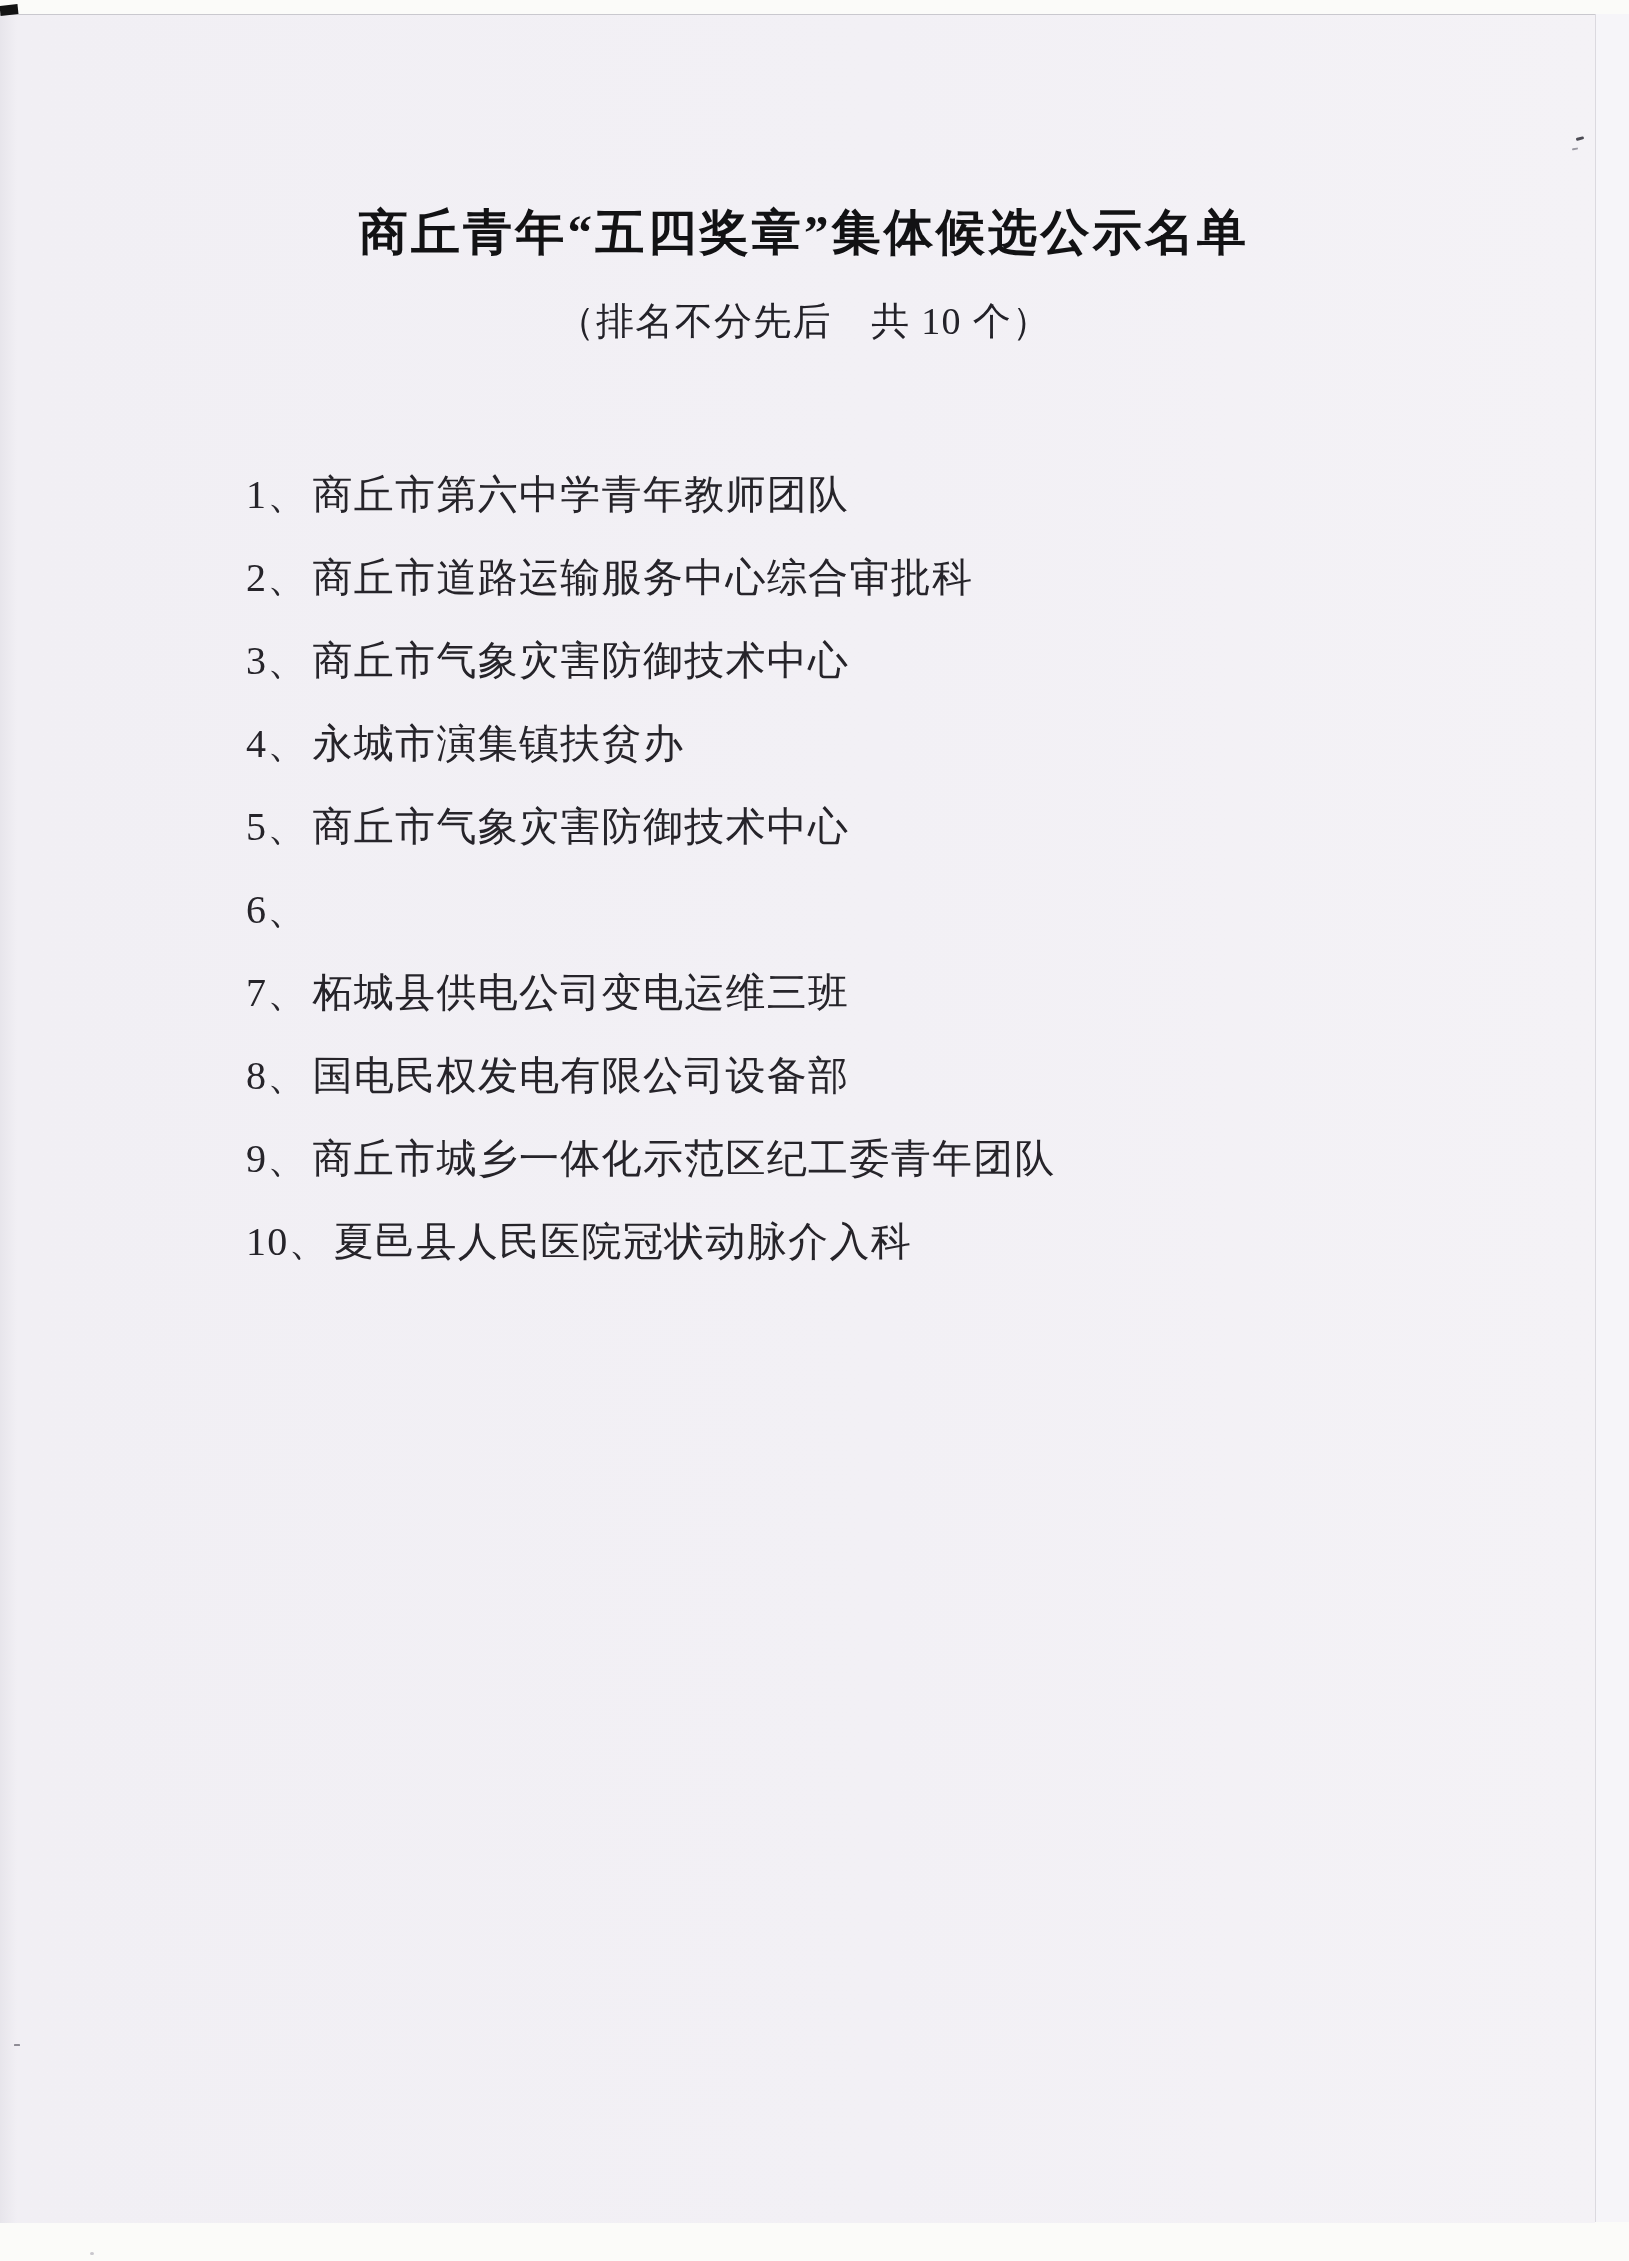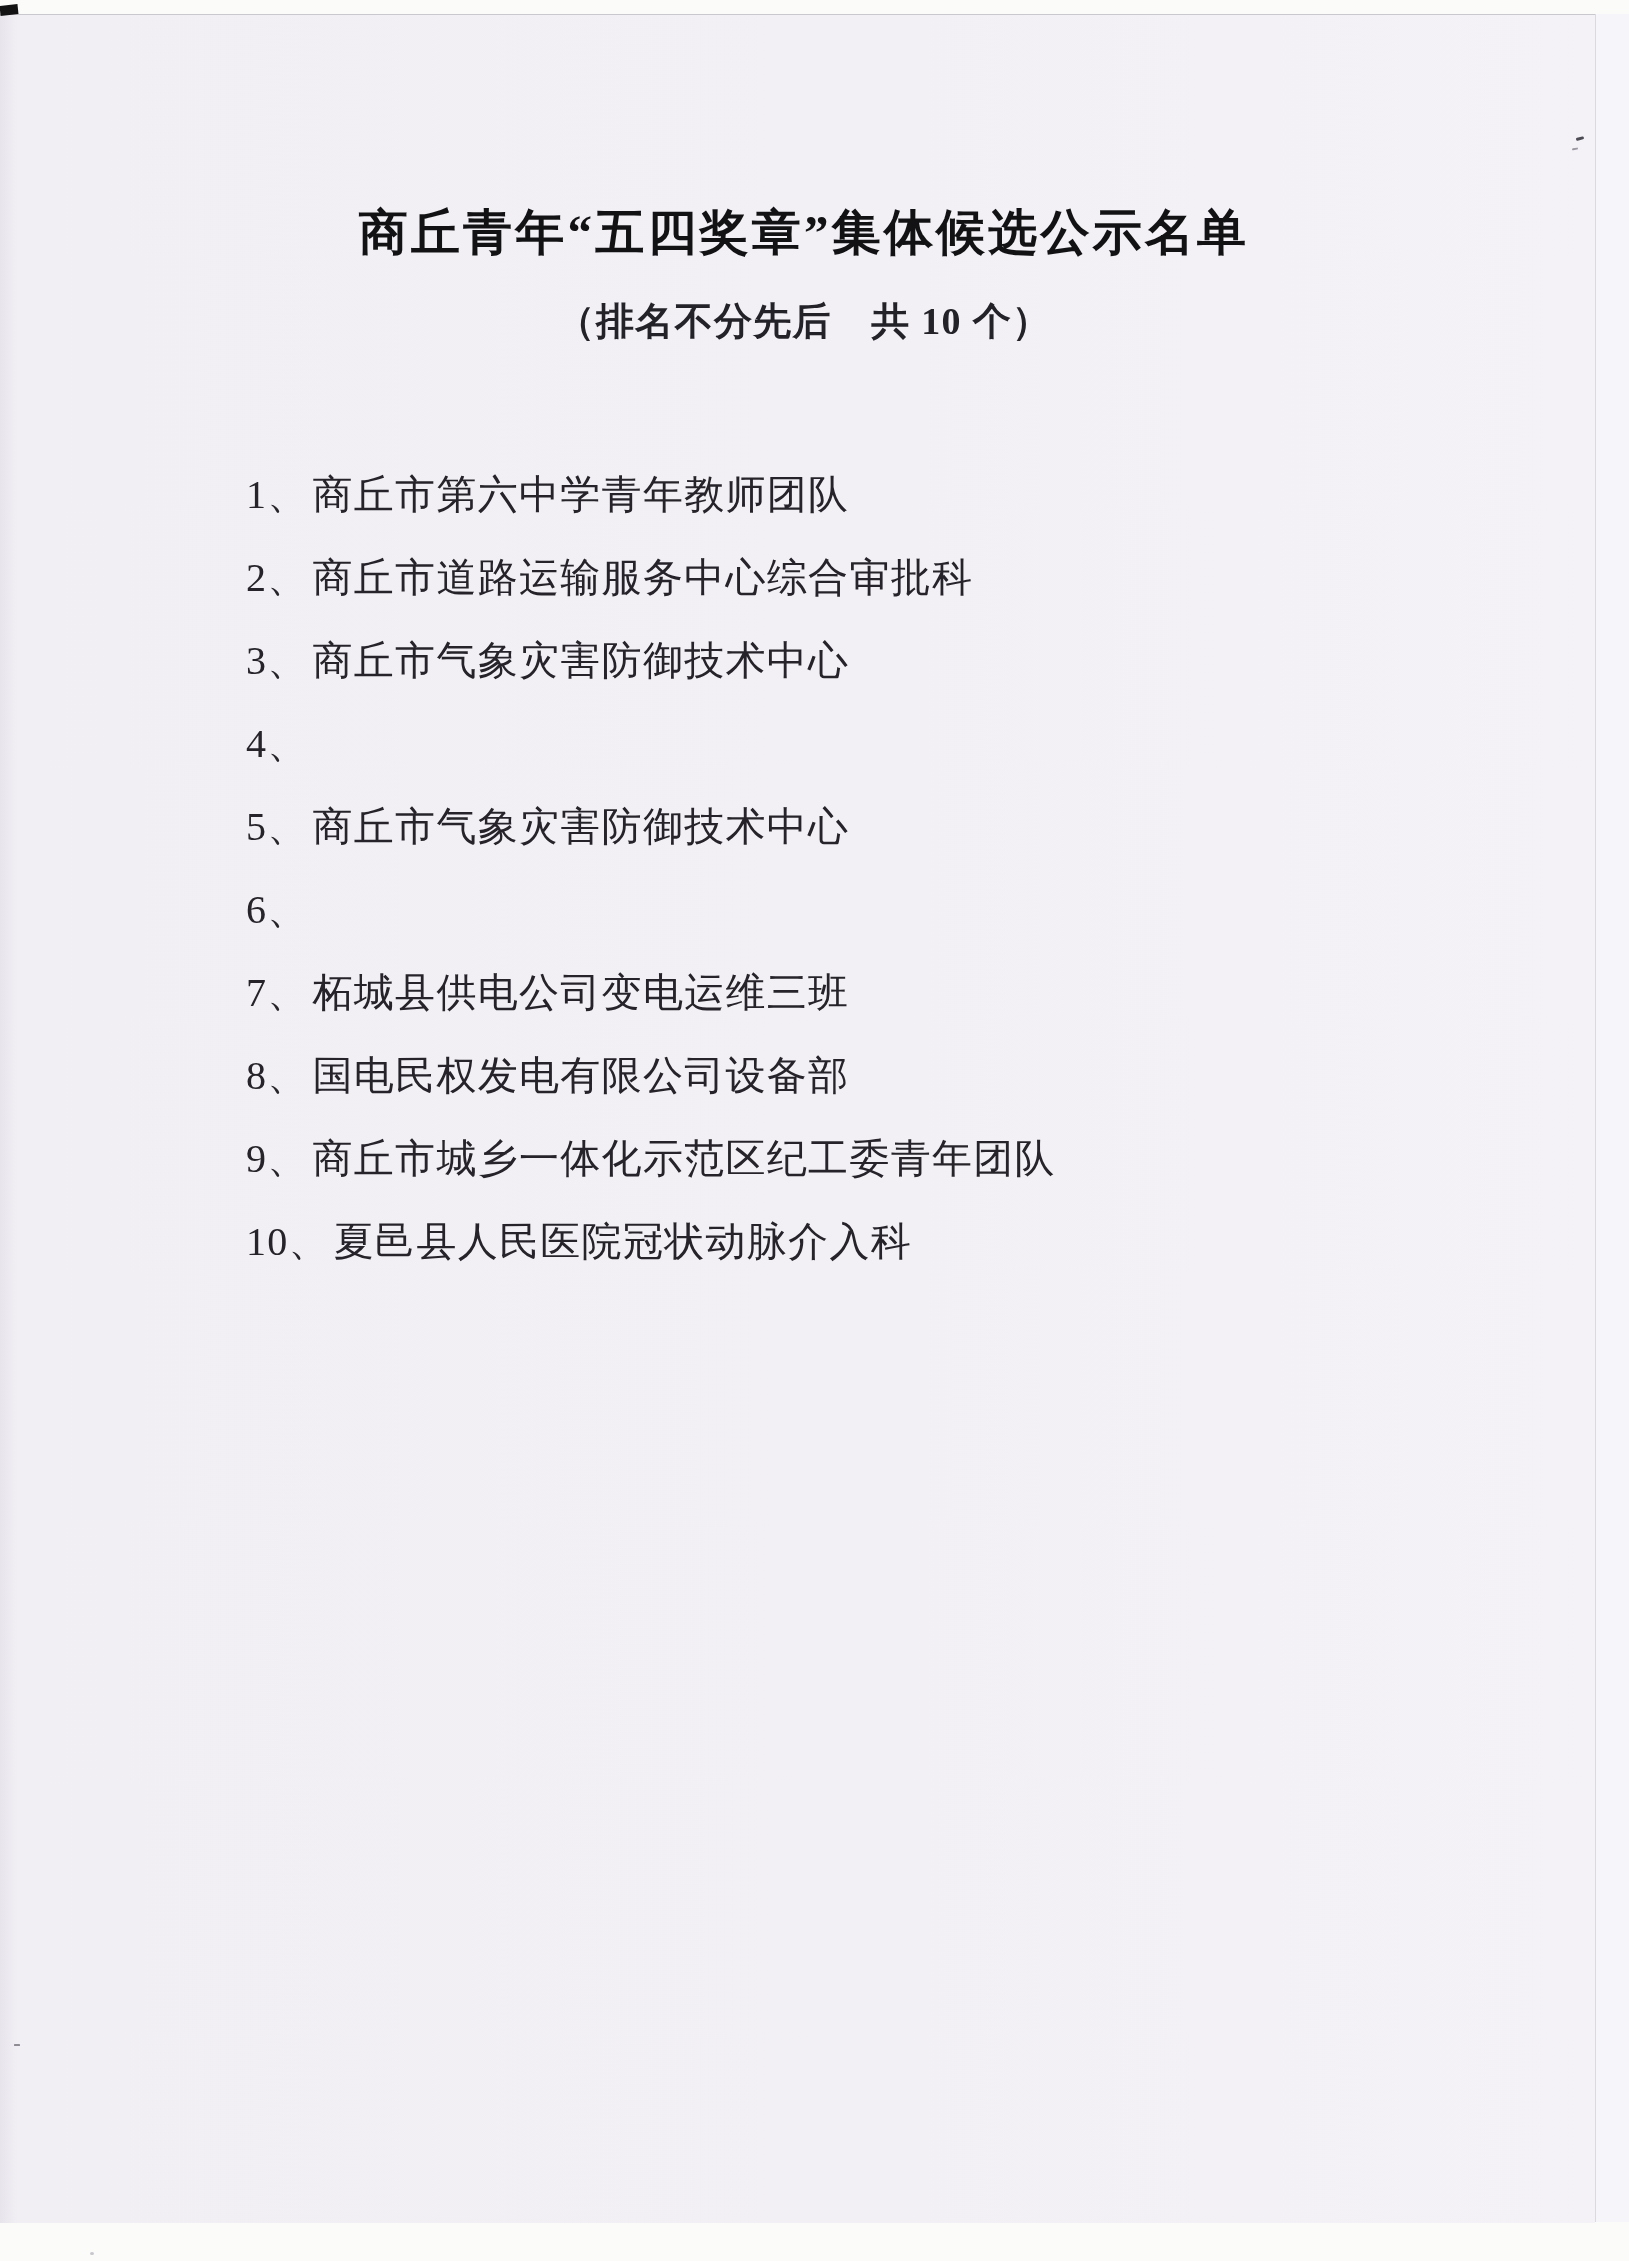--- a/index.html
+++ b/index.html
@@ -78,21 +78,21 @@
     letter-spacing: 3.2px;
     color: #121214;
     white-space: nowrap;
   }
   .doc-subtitle {
     position: absolute;
     left: 0;
     top: 298px;
     width: 1608px;
     text-align: center;
-    font-weight: 700;
+    font-weight: 400;
     font-size: 38px;
     line-height: 1.25;
     letter-spacing: 1.3px;
     color: #232229;
     white-space: nowrap;
   }
   .doc-list {
     position: absolute;
     left: 246px;
     top: 453px;
@@ -134,20 +134,21 @@
   <div class="row">
     <span class="num">2、</span>
     <span class="name">商丘市道路运输服务中心综合审批科</span>
   </div>
   <div class="row">
     <span class="num">3、</span>
     <span class="name">商丘市气象灾害防御技术中心</span>
   </div>
   <div class="row">
     <span class="num">4、</span>
+    <span class="name">永城市演集镇扶贫办</span>
   </div>
   <div class="row">
     <span class="num">5、</span>
     <span class="name">商丘市气象灾害防御技术中心</span>
   </div>
   <div class="row">
     <span class="num">6、</span>
   </div>
   <div class="row">
     <span class="num">7、</span>

